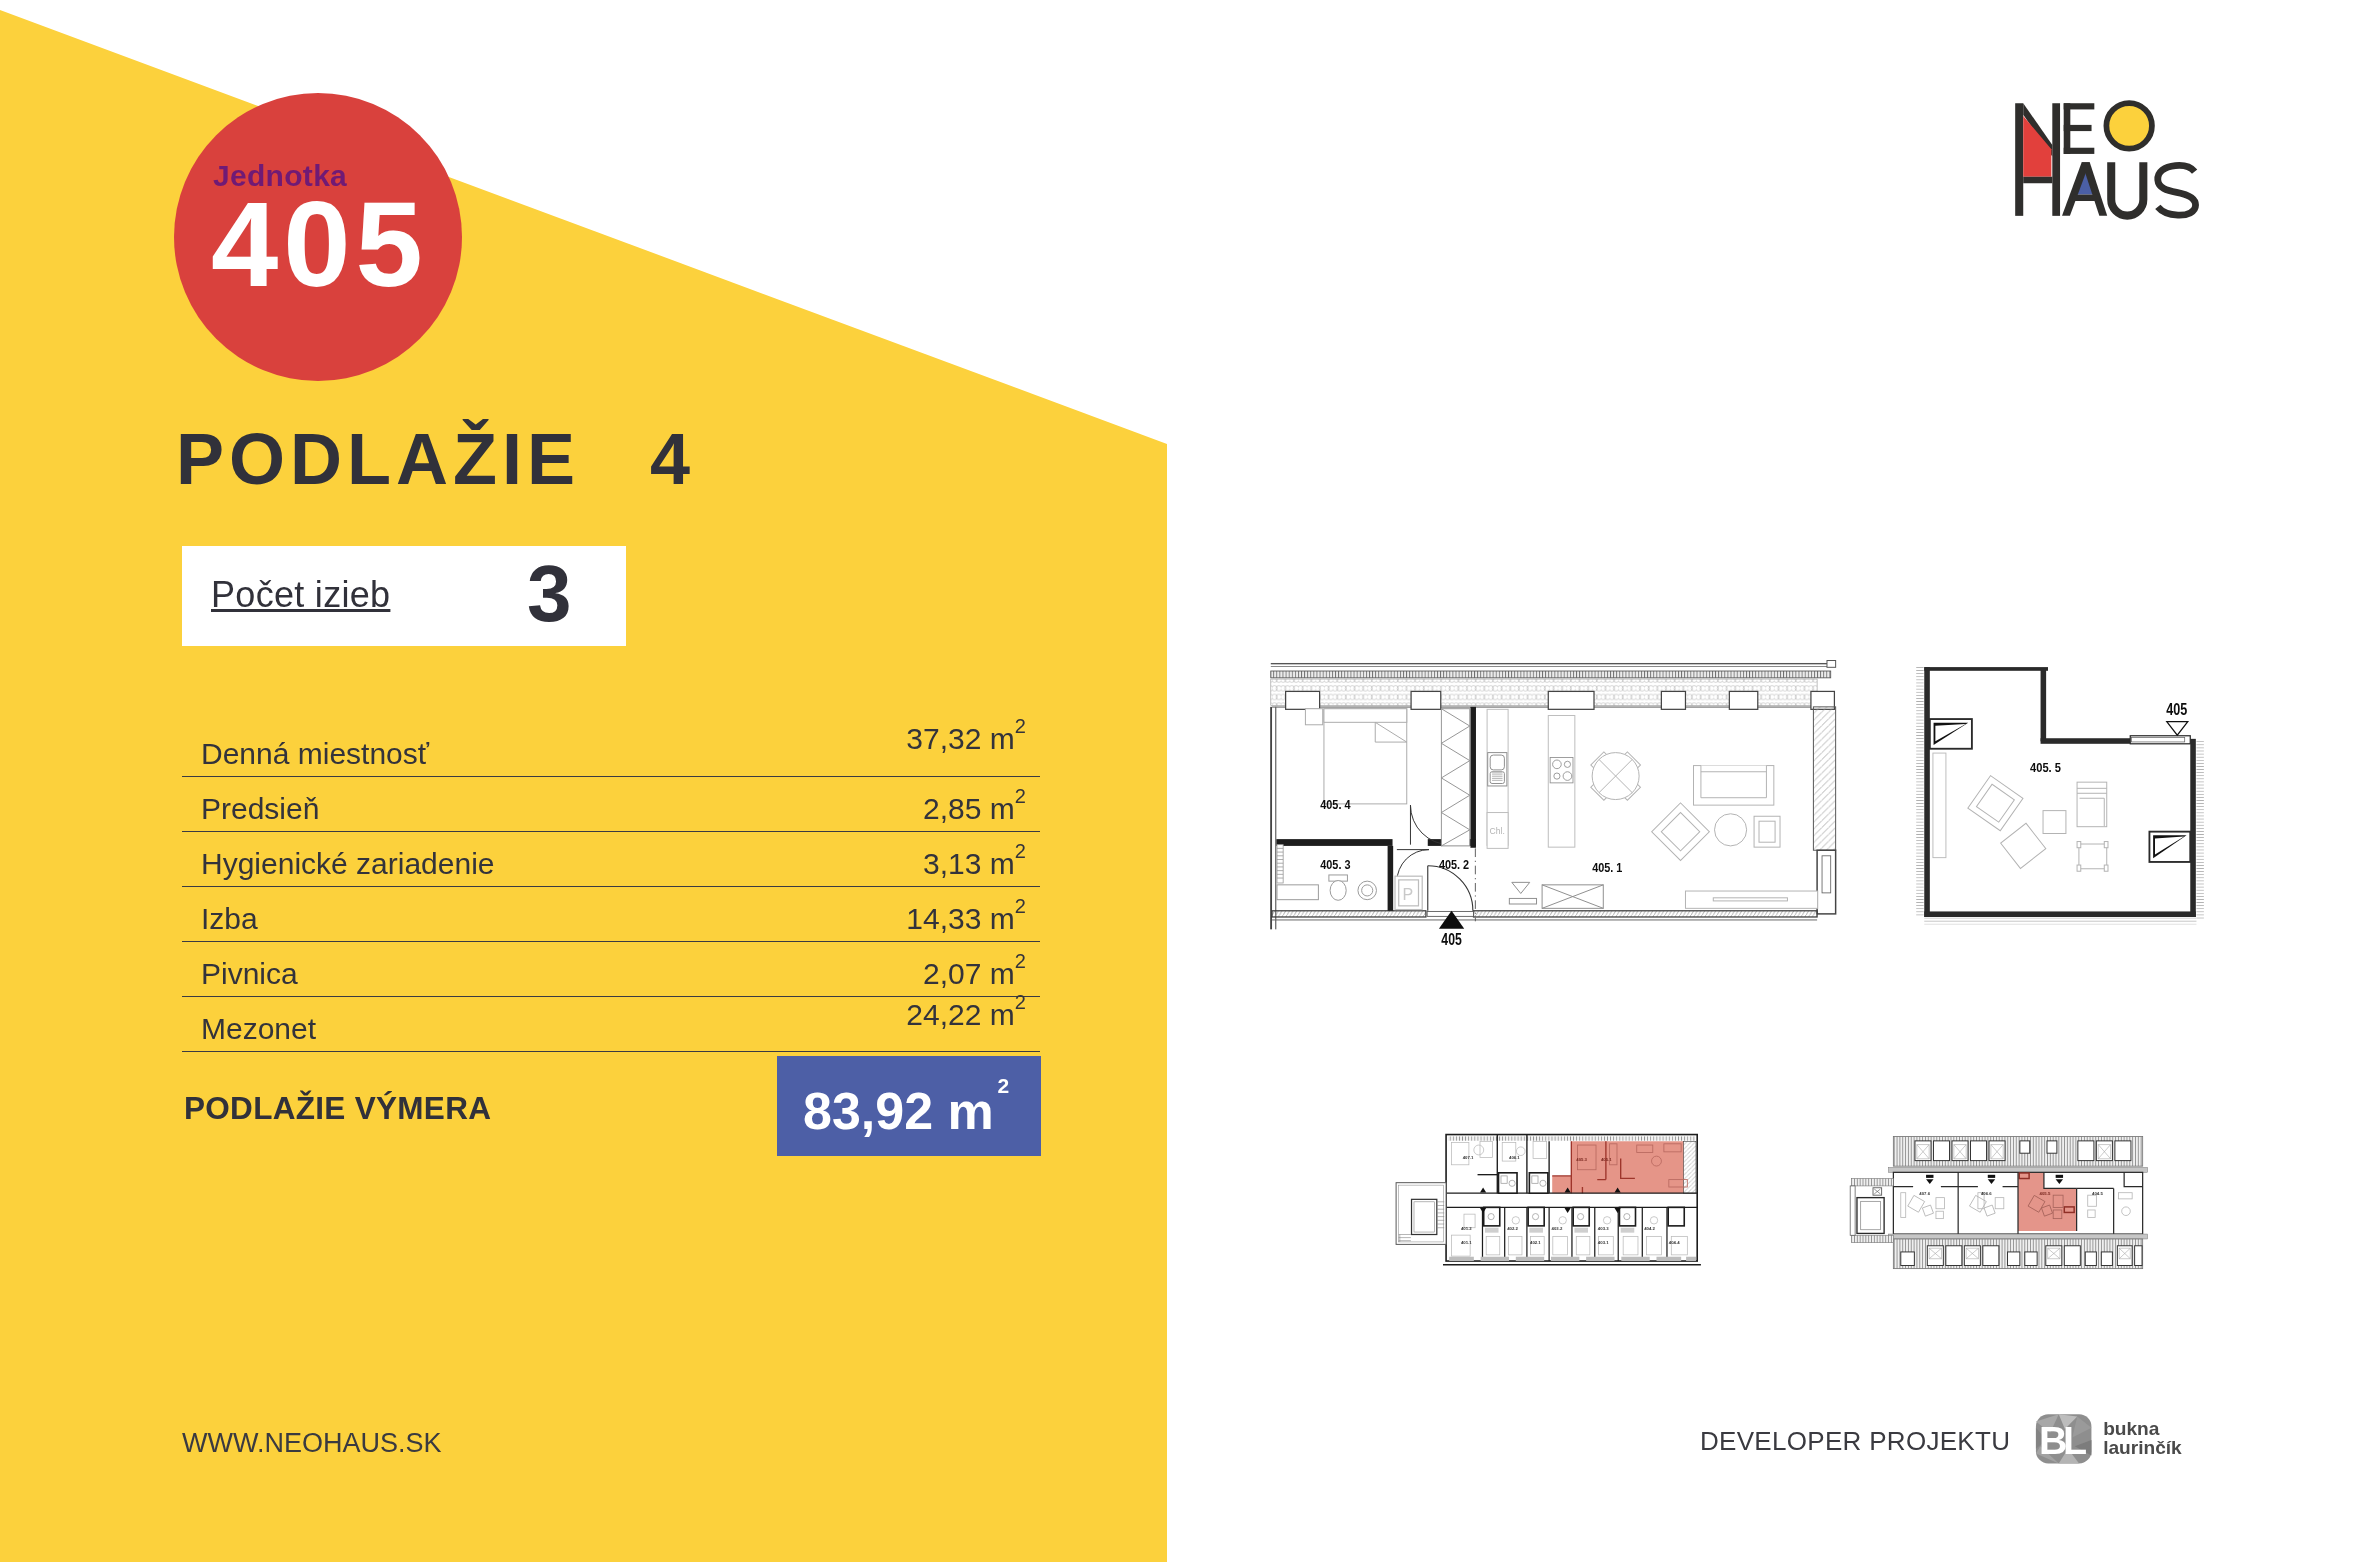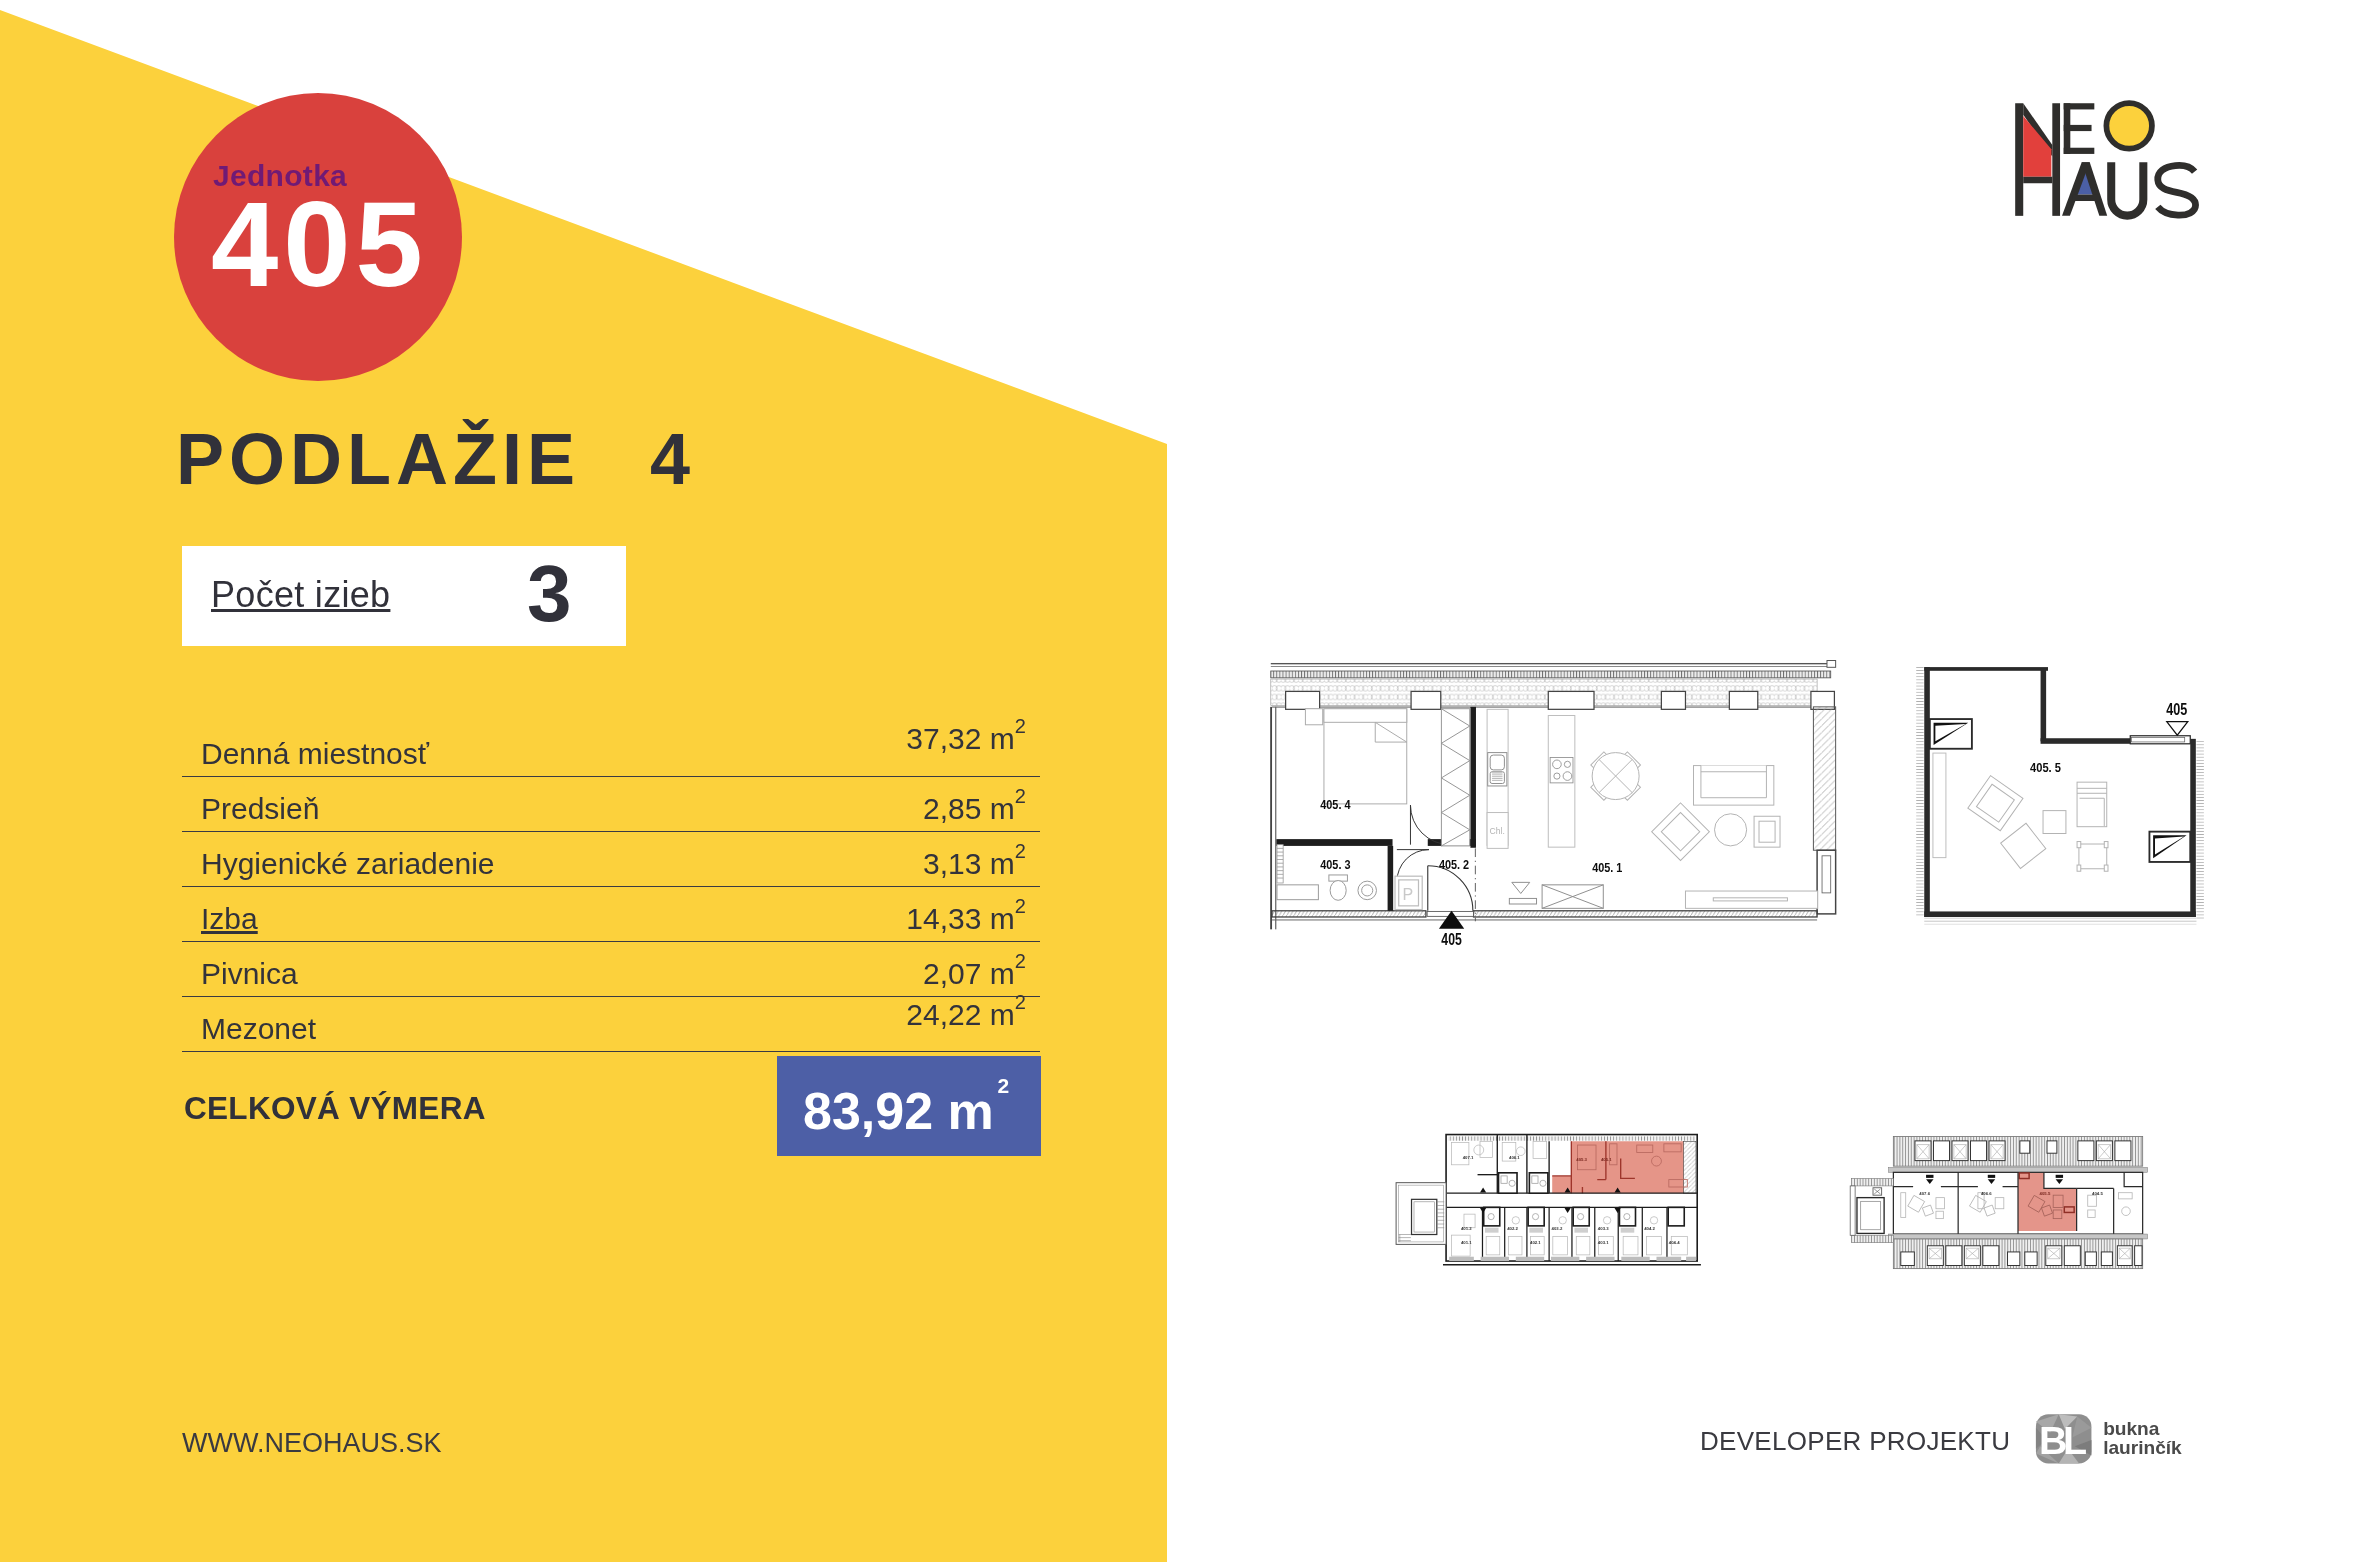--- a/index.html
+++ b/index.html
@@ -38,36 +38,36 @@
       <span style="position:absolute;left:19px;top:16.7px;line-height:1;">Predsieň</span>
       <span style="position:absolute;right:14.2px;top:16.7px;line-height:1;">2,85 m<span style="font-size:20px;position:relative;top:-16px;">2</span></span>
     </div>
 
     <div style="height:54px;border-bottom:1.2px solid #3a3a42;position:relative;">
       <span style="position:absolute;left:19px;top:16.7px;line-height:1;">Hygienické zariadenie</span>
       <span style="position:absolute;right:14.2px;top:16.7px;line-height:1;">3,13 m<span style="font-size:20px;position:relative;top:-16px;">2</span></span>
     </div>
 
     <div style="height:54px;border-bottom:1.2px solid #3a3a42;position:relative;">
-      <span style="position:absolute;left:19px;top:16.7px;line-height:1;text-decoration:underline;">Izba</span>
+      <span style="position:absolute;left:19px;top:16.7px;line-height:1;">Izba</span>
       <span style="position:absolute;right:14.2px;top:16.7px;line-height:1;">14,33 m<span style="font-size:20px;position:relative;top:-16px;">2</span></span>
     </div>
 
     <div style="height:54px;border-bottom:1.2px solid #3a3a42;position:relative;">
       <span style="position:absolute;left:19px;top:16.7px;line-height:1;">Pivnica</span>
       <span style="position:absolute;right:14.2px;top:16.7px;line-height:1;">2,07 m<span style="font-size:20px;position:relative;top:-16px;">2</span></span>
     </div>
 
     <div style="height:54px;border-bottom:1.2px solid #3a3a42;position:relative;">
       <span style="position:absolute;left:19px;top:16.7px;line-height:1;">Mezonet</span>
       <span style="position:absolute;right:14.2px;top:3px;line-height:1;">24,22 m<span style="font-size:20px;position:relative;top:-16px;">2</span></span>
     </div>
   </div>
 
-  <div class="abs" style="left:184px;top:1093px;font-size:31.5px;line-height:1;font-weight:bold;color:#31313A;letter-spacing:0.3px;">CELKOVÁ VÝMERA</div>
+  <div class="abs" style="left:184px;top:1093px;font-size:31.5px;line-height:1;font-weight:bold;color:#31313A;letter-spacing:0.3px;">PODLAŽIE VÝMERA</div>
 
   <div class="abs" style="left:777px;top:1056px;width:264px;height:100px;background:#4D5FA6;"></div>
 
   <div class="abs" style="left:803px;top:1085px;font-size:52px;line-height:1;font-weight:bold;color:#fff;">83,92 m<span style="font-size:21px;position:relative;top:-36px;left:3.7px;">2</span></div>
 
   <div class="abs" style="left:182px;top:1430px;font-size:27px;line-height:1;color:#3A3A40;letter-spacing:0px;">WWW.NEOHAUS.SK</div>
 
   <div class="abs" style="left:1700px;top:1428px;font-size:26px;line-height:1;color:#3A3A40;letter-spacing:0.3px;">DEVELOPER PROJEKTU</div>
 
   <svg class="abs" style="left:2009px;top:96px;" width="198" height="124" viewBox="3250 155 320 200">

